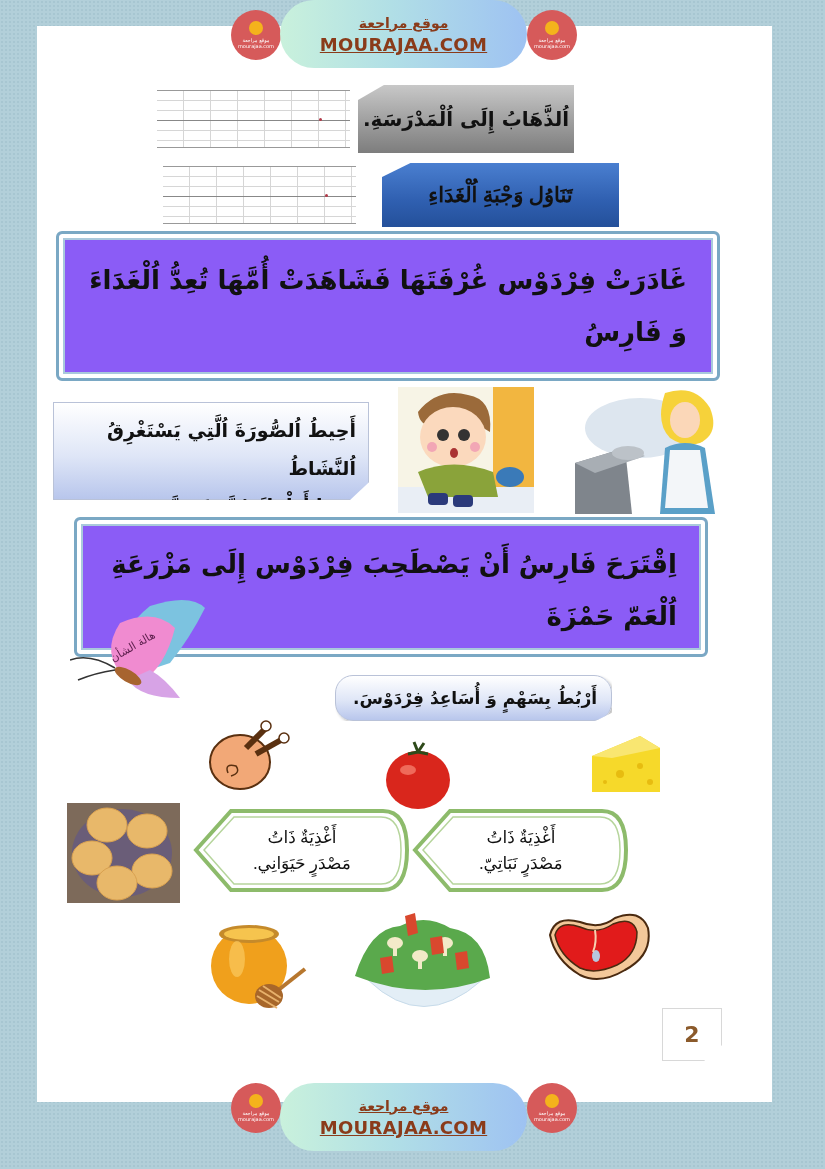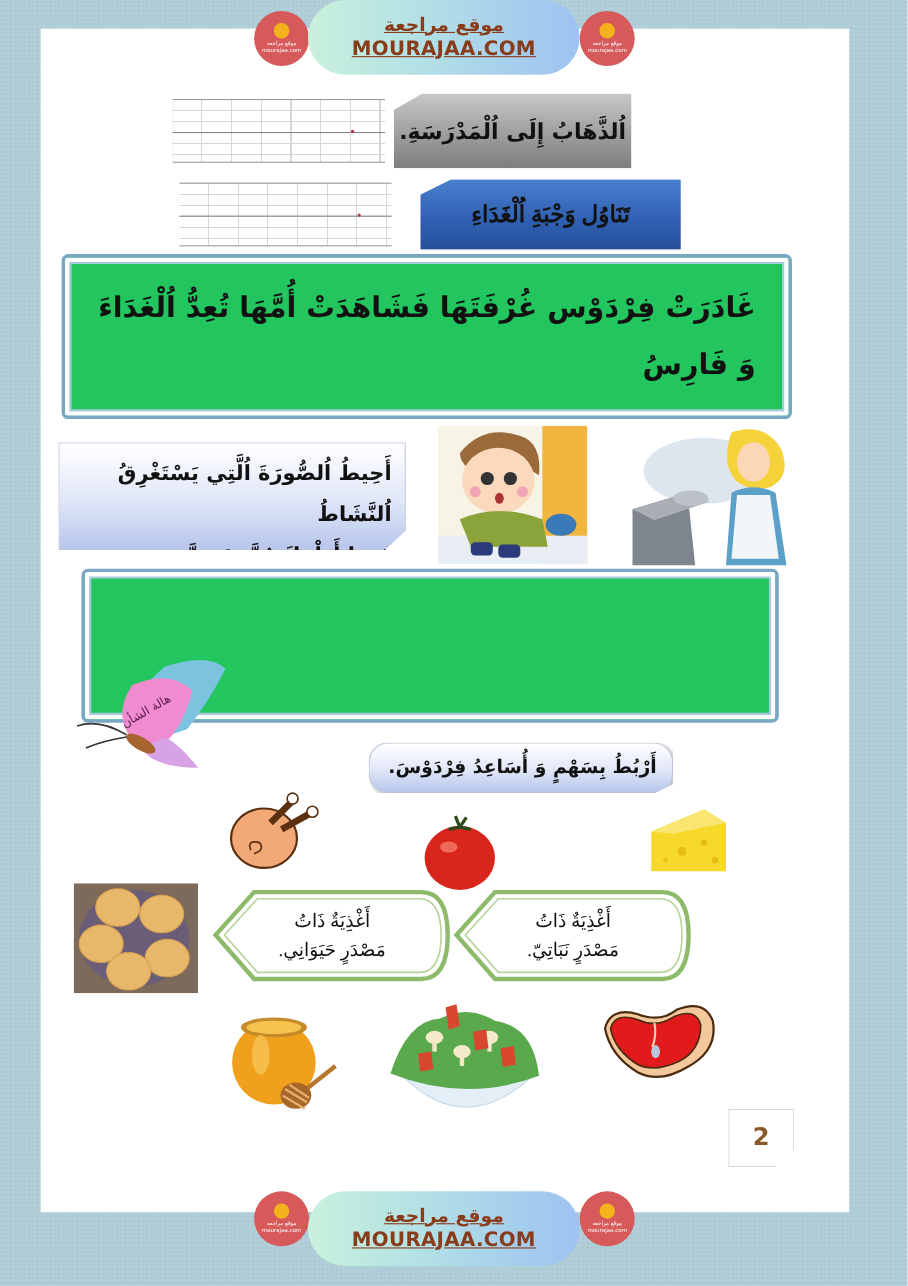--- a/index.html
+++ b/index.html
@@ -19,21 +19,21 @@
 
   
   .banner {
     position: absolute; left: 280px; width: 247px; height: 68px;
     border-radius: 34px;
     background: linear-gradient(90deg, #c9f1dc 0%, #b1dfe6 45%, #9ec2f2 100%);
     display: flex; flex-direction: column; align-items: center; justify-content: center;
     color: #8a3b1a; text-decoration: underline; font-weight: bold;
     z-index: 5;
   }
-  .banner .ar { font-size: 17px; line-height: 21px; direction: rtl; }
+  .banner .ar { font-size: 14px; line-height: 21px; direction: rtl; }
   .banner .en { font-size: 18px; line-height: 22px; letter-spacing: 0.3px; }
   .logo-circle {
     position: absolute; width: 50px; height: 50px; border-radius: 50%;
     background: #d65a5a; z-index: 5;
     display: flex; flex-direction: column; align-items: center; justify-content: center;
   }
   .logo-circle .dot {
     width: 14px; height: 14px; border-radius: 50%; background: #f4b31c;
     color: #fff; font-size: 6px; display: flex; align-items: center; justify-content: center;
   }
@@ -55,21 +55,21 @@
     position: absolute; display: flex; align-items: center; justify-content: center;
     direction: rtl; font-weight: bold; color: #111;
     clip-path: polygon(0 22%, 12% 0, 100% 0, 100% 100%, 0 100%);
     box-shadow: 2px 2px 3px rgba(0,0,0,0.4);
   }
   .tab-gray { background: linear-gradient(180deg, #c8c8c8 0%, #9a9a9a 60%, #7d7d7d 100%); }
   .tab-blue { background: linear-gradient(180deg, #4a7fd0 0%, #2f5fb0 60%, #24509a 100%); }
 
   
   .frame {
-    position: absolute; background: #22c55e;
+    position: absolute; background: #8b5cf6;
     border: 3px solid #7aa8c4; border-radius: 6px;
     box-shadow: inset 0 0 0 4px #fff, inset 0 0 0 6px #a9c9dc;
   }
   .frame-text {
     position: absolute; direction: rtl; text-align: right;
     font-weight: bold; color: #111; font-size: 26px; line-height: 52px;
   }
 
   
   .note {
@@ -164,20 +164,21 @@
   <path d="M5 75 L55 60 L62 126 L5 126Z" fill="#7f858c"></path>
   <path d="M5 75 L55 60 L75 68 L25 85Z" fill="#a8aeb4"></path>
   <ellipse cx="58" cy="65" rx="16" ry="7" fill="#bcc2c8"></ellipse>
   <path d="M95 5 Q125 -5 140 20 Q150 45 130 55 Q115 60 100 50 Q85 35 95 5Z" fill="#f6d23a"></path>
   <ellipse cx="115" cy="32" rx="15" ry="18" fill="#fbd7b8"></ellipse>
   <path d="M95 60 Q115 50 135 60 L145 126 L90 126Z" fill="#5aa0c8"></path>
   <path d="M100 62 L130 62 L138 120 L95 120Z" fill="#f3f6f9"></path>
 </svg>
 
 <div class="frame" style="left:74px;top:517px;width:634px;height:140px;">
+  <div class="frame-text" style="right:28px;top:18px;width:600px;">اِقْتَرَحَ فَارِسُ أَنْ يَصْطَحِبَ فِرْدَوْس إِلَى مَزْرَعَةِ اُلْعَمّ حَمْزَةَ</div>
 </div>
 
 <svg class="pic" style="left:70px;top:598px;" width="140" height="104" viewBox="0 0 140 104">
   <path d="M55 80 Q40 40 80 8 Q120 -5 135 10 Q120 40 100 65 Z" fill="#7cc3e0"></path>
   <path d="M55 80 Q30 55 50 25 Q85 10 105 30 Q95 70 70 85 Z" fill="#f08bd0"></path>
   <path d="M58 82 Q70 100 110 100 Q95 80 80 72 Z" fill="#d7a3e6"></path>
   <ellipse cx="58" cy="78" rx="15" ry="6" transform="rotate(30 58 78)" fill="#a7642f"></ellipse>
   <path d="M45 70 Q20 55 0 62" stroke="#333" stroke-width="1.5" fill="none"></path>
   <path d="M45 72 Q25 75 8 82" stroke="#333" stroke-width="1.5" fill="none"></path>
 </svg>

